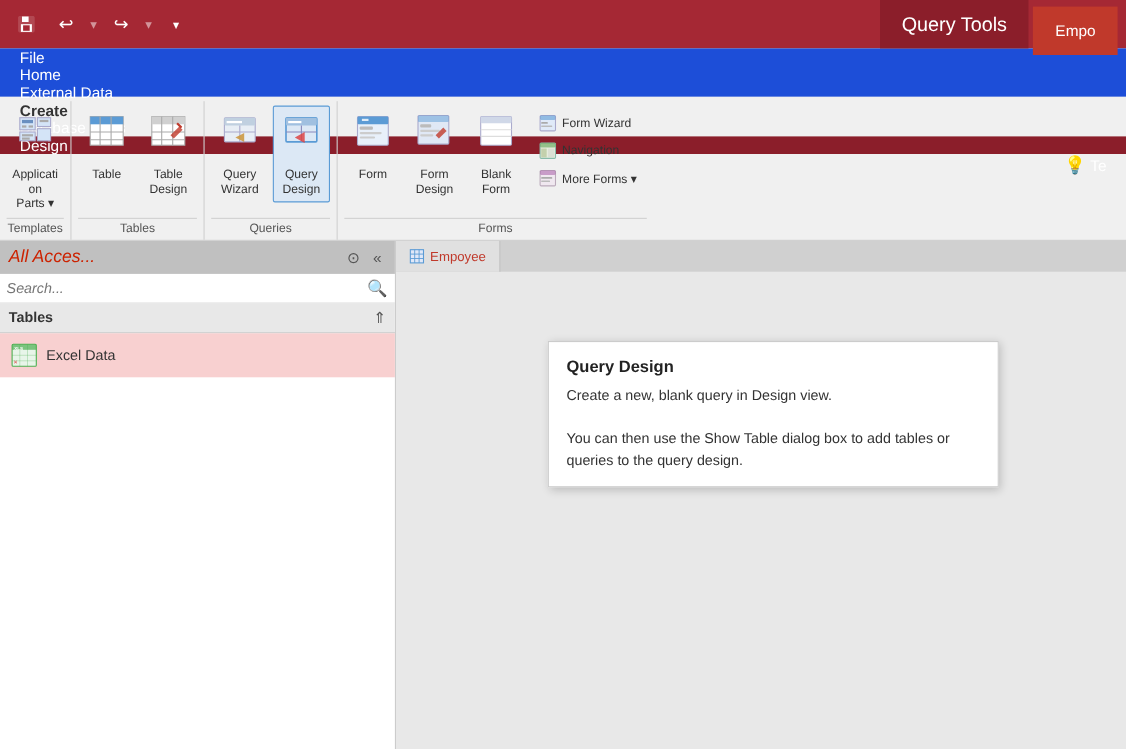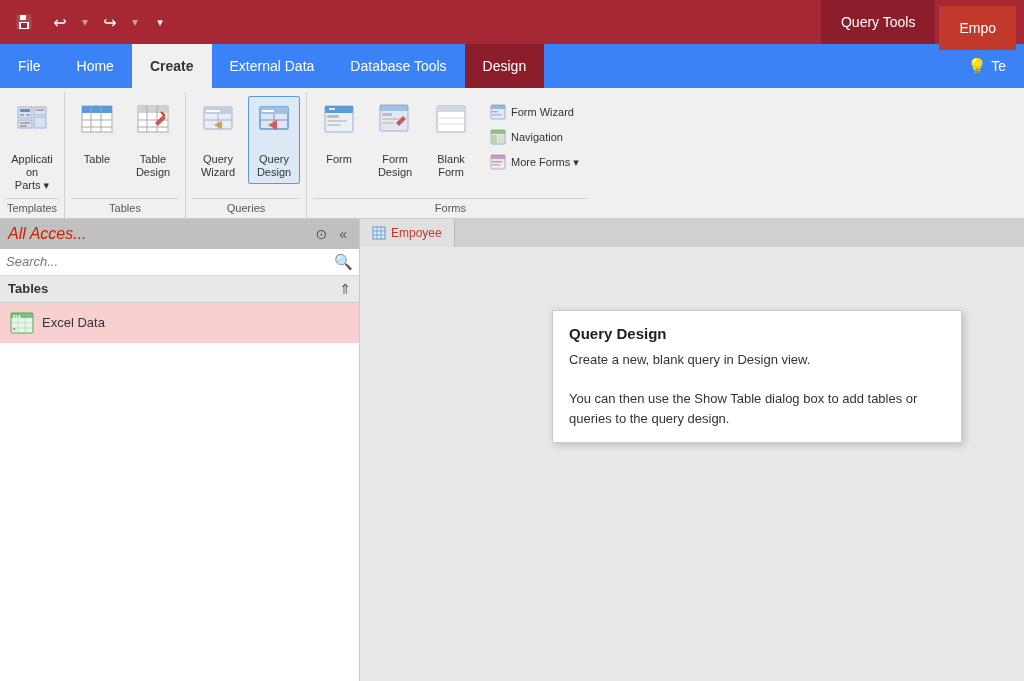--- a/index.html
+++ b/index.html
@@ -18,45 +18,46 @@
       width: 32px; height: 32px;
       display: flex; align-items: center; justify-content: center;
       color: white; font-size: 14px; cursor: pointer;
       border: none; background: transparent;
     }
     .title-bar-sep { color: rgba(255,255,255,0.5); font-size: 12px; padding: 0 2px; }
     .query-tools-label {
       margin-left: auto;
       background: #8b1e2a;
       color: white;
-      font-size: 14px;
+      font-size: 18px;
       padding: 0 20px;
       height: 44px;
       display: flex;
       align-items: center;
       font-weight: 400;
     }
     .empoyee-label {
       background: #c0392b;
       color: white;
       font-size: 14px;
       padding: 0 20px;
       height: 44px;
       display: flex;
       align-items: center;
       font-weight: 400;
       margin-top: 11px;
     }
 
     
     .menu-bar {
-      background: #3b82f6;
+      background: #1d4ed8;
       height: 44px;
       display: flex;
       align-items: stretch;
+      flex-direction: column;
     }
     .menu-item {
       color: white;
       font-size: 14px;
       padding: 0 18px;
       display: flex;
       align-items: center;
       cursor: pointer;
       white-space: nowrap;
     }
@@ -259,21 +260,21 @@
       color: #c0392b;
       gap: 5px;
       cursor: pointer;
       border-right: 1px solid #bbb;
       background: #e0e0e0;
     }
 
     
     .tooltip-box {
       position: absolute;
-      left: 552px;
+      left: 498px;
       top: 310px;
       width: 410px;
       background: white;
       border: 1px solid #ccc;
       box-shadow: 2px 2px 8px rgba(0,0,0,0.2);
       padding: 14px 16px;
       z-index: 100;
     }
     .tooltip-title {
       font-size: 15px;
@@ -317,22 +318,22 @@
     <span>Query Tools</span>
   </div>
   <div class="empoyee-label">
     <span>Empo</span>
   </div>
 </div>
 
 <div class="menu-bar">
   <div class="menu-item">File</div>
   <div class="menu-item">Home</div>
+  <div class="menu-item">External Data</div>
   <div class="menu-item active">Create</div>
-  <div class="menu-item">External Data</div>
   <div class="menu-item">Database Tools</div>
   <div class="menu-item design-active">Design</div>
   <div class="menu-right">
     <div class="menu-item">
       <span style="font-size:16px;">💡</span>&nbsp;Te
     </div>
   </div>
 </div>
 
 <div class="ribbon">

